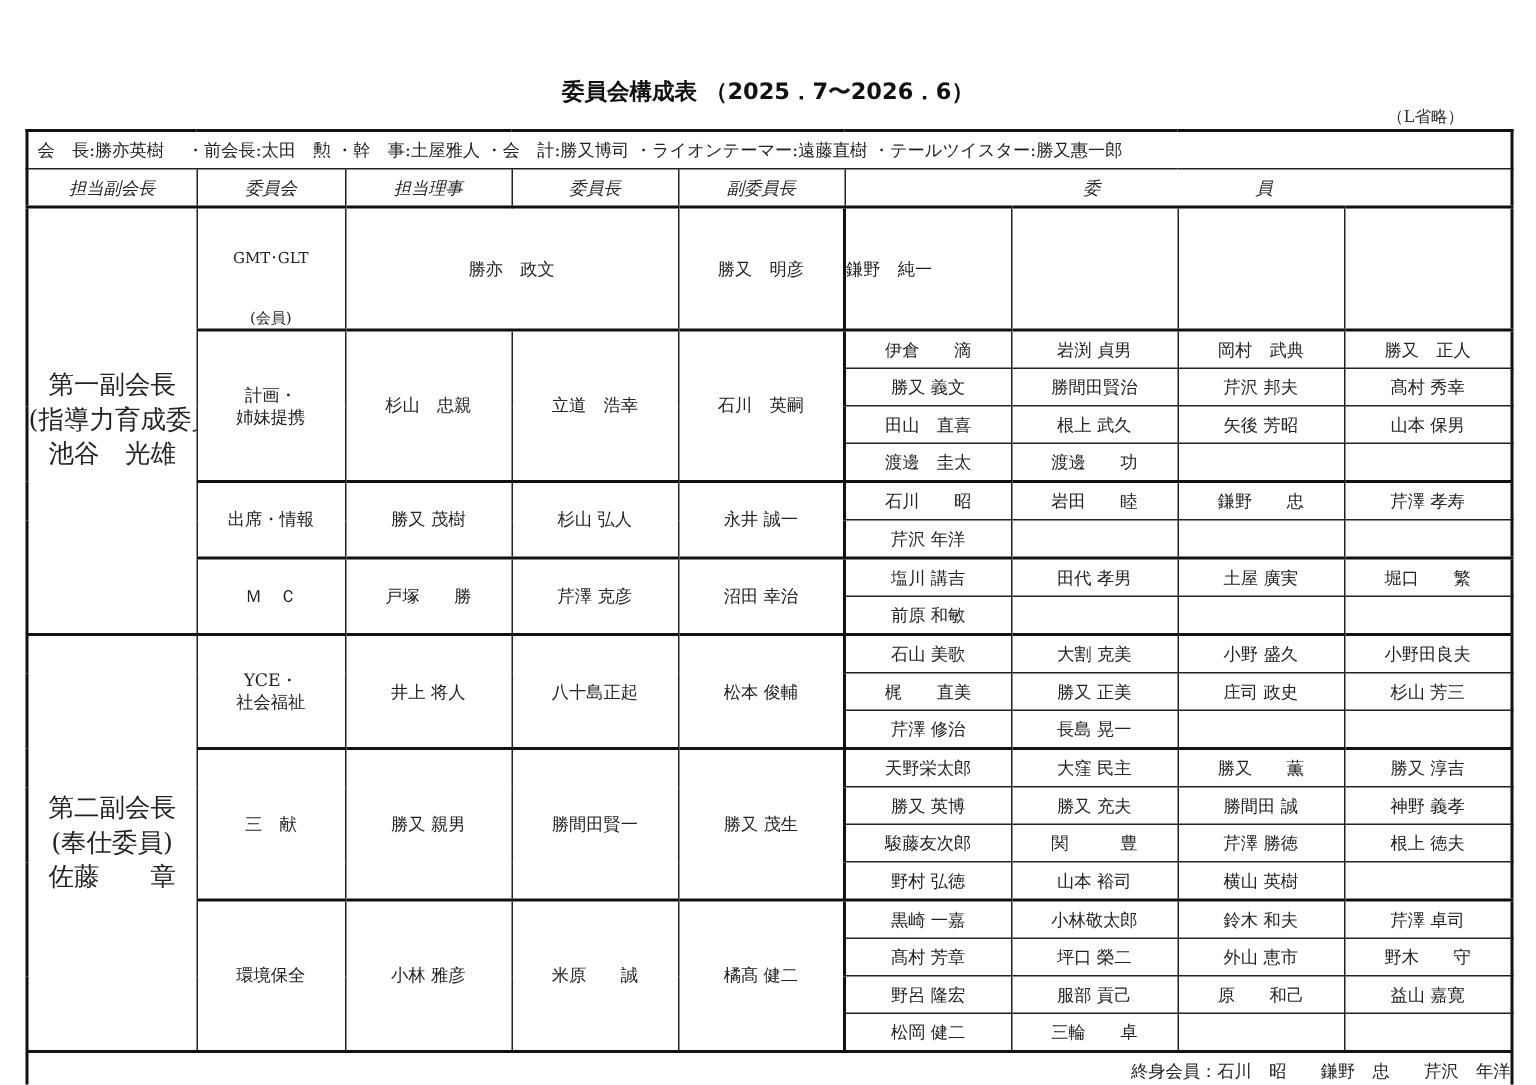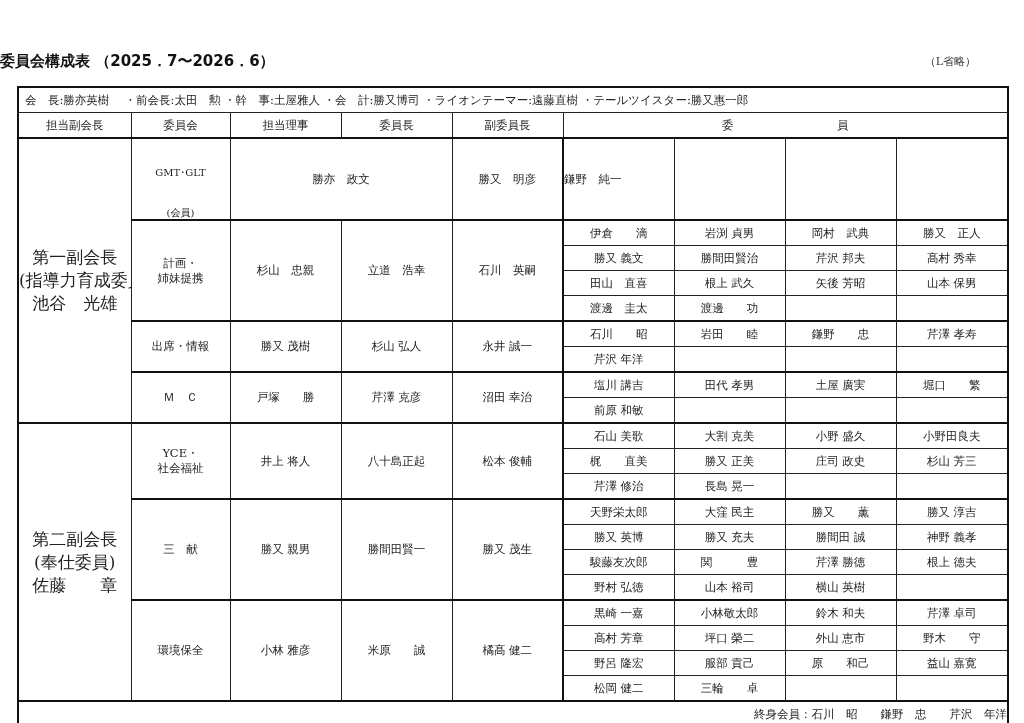--- a/index.html
+++ b/index.html
@@ -1,28 +1,28 @@
 <!DOCTYPE html>
 <html><head>
 <meta charset="utf-8">
 <style>
   html, body { margin:0; padding:0; background:#ffffff; }
   body { width:1024px; height:723px; position:relative; overflow:hidden;
          font-family:"DejaVu Serif","Liberation Serif",serif; color:#222; }
-  .title { position:absolute; left:0; width:1024px; top:52px; 
+  .title { position:absolute; left:0; width:1024px; top:52px; text-align:center;
            font-family:"DejaVu Sans","Liberation Sans",sans-serif; font-weight:bold; font-size:15px; color:#111; }
-  .note { position:absolute; right:48px; top:54px; font-size:11px; color:#333; }
+  .note { position:absolute; right:48px; top:70px; font-size:11px; color:#333; }
   table { position:absolute; left:17px; top:86px; width:990px; border-collapse:collapse;
           table-layout:fixed; border:2px solid #111; }
   td { border:1px solid #222; font-size:11.5px; text-align:center; padding:0; height:24px;
        white-space:nowrap; overflow:hidden; }
   td.thick-l { border-left:2px solid #111; }
   td.bt { border-top:2px solid #111; }
   tr.officers td { text-align:left; padding-left:6px; height:24px; font-size:11.5px; }
-  tr.head td { height:24px; }
+  tr.head td { height:24px;font-style:italic; }
   .vp { line-height:23px; font-size:17px; }
   .small { font-size:10px; line-height:12px;margin-top:28px; }
   td.mem { text-align:left; }
   tr.footer td { text-align:right; padding-left:125px; height:24px; }
 </style>
 </head>
 <body>
 
 <div class="title">委員会構成表 （2025．7〜2026．6）</div>
 <div class="note">（L省略）</div>

